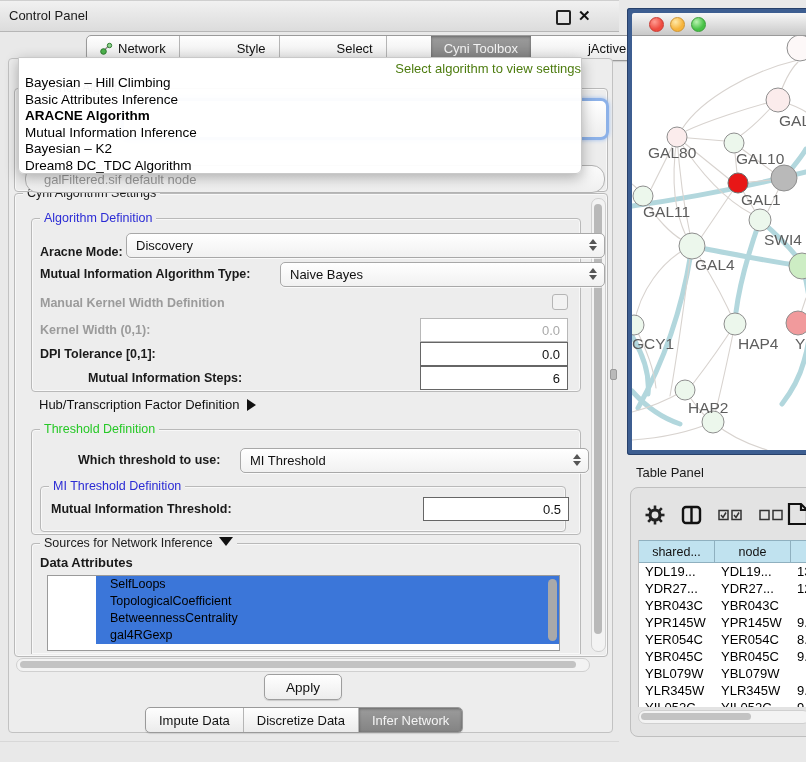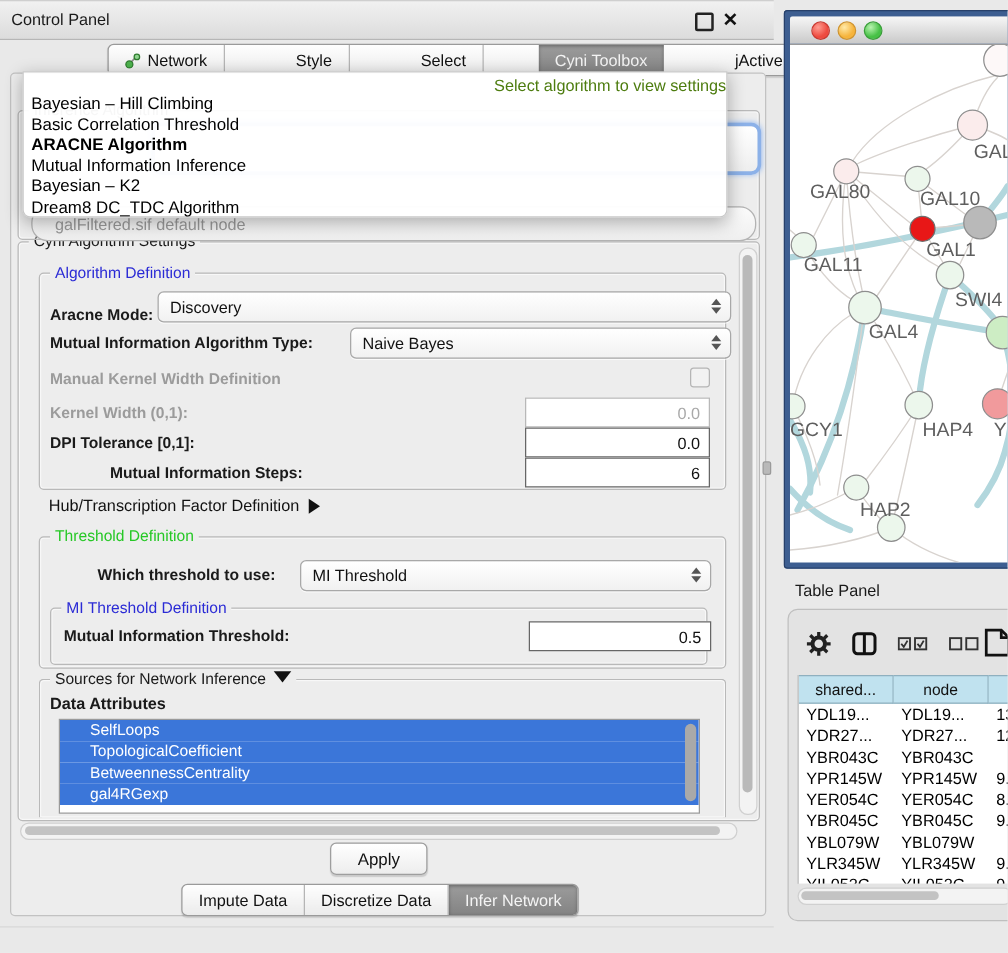--- a/index.html
+++ b/index.html
@@ -23,35 +23,35 @@
     border:1px solid #c2c2c2;border-radius:4px;}
   
   .group{position:absolute;border:1px solid #b9b9b9;border-radius:4px;box-shadow:inset 0 0 0 1px rgba(255,255,255,.6);}
   .group-label{position:absolute;top:-8px;left:8px;background:#ededed;padding:0 4px;font-size:12.5px;color:#1a1a1a;}
   .lbl-blue{color:#2b2bd5;}
   .lbl-green{color:#26c826;}
   .fld{position:absolute;font-size:12.5px;font-weight:bold;color:#1a1a1a;white-space:nowrap;}
   .fld.dis{color:#9b9b9b;}
   
   .combo{position:absolute;height:23px;background:linear-gradient(#ffffff,#f1f1f1);border:1px solid #a8a8a8;
-    border-radius:5px;display:flex;align-items:center;padding:0 8px 0 9px;font-size:13px;color:#111;box-shadow:0 1px 0 rgba(255,255,255,.7);}
+    border-radius:5px;display:flex;align-items:center;padding:0 28px 0 9px;font-size:13px;color:#111;box-shadow:0 1px 0 rgba(255,255,255,.7);}
   .stepper{position:absolute;right:7px;top:4px;width:9px;height:14px;}
   .stepper:before{content:"";position:absolute;left:1px;top:1px;border-left:4px solid transparent;border-right:4px solid transparent;border-bottom:5px solid #555;}
   .stepper:after{content:"";position:absolute;left:1px;bottom:1px;border-left:4px solid transparent;border-right:4px solid transparent;border-top:5px solid #555;}
   
   .tinput{position:absolute;height:22px;background:#fff;border:1px solid #666;display:flex;align-items:center;
     justify-content:flex-end;padding:0 7px;font-size:13px;color:#111;}
   .tinput.dis{border:1px solid #b8b8b8;color:#a9a9a9;}
   .checkbox{position:absolute;width:14px;height:14px;border:1px solid #b5b5b5;border-radius:3px;background:#f2f2f2;}
   
   .tri-right{display:inline-block;width:0;height:0;border-top:6px solid transparent;border-bottom:6px solid transparent;border-left:9px solid #111;vertical-align:-2px;margin-left:8px;}
   .tri-down{display:inline-block;width:0;height:0;border-left:7px solid transparent;border-right:7px solid transparent;border-top:9px solid #111;vertical-align:1px;margin-left:6px;}
   
   .attr-list{position:absolute;background:#fff;border:1px solid #9a9a9a;overflow:hidden;}
-  .attr-item{height:17px;line-height:17px;padding-left:24px;font-size:12.5px;color:#ffffff;}
+  .attr-item{height:17px;line-height:17px;padding-left:14px;font-size:12.5px;color:#000000;margin-left:48px;}
   .attr-item.on{background:#3b76d9;}
   .list-vscroll{position:absolute;right:2px;top:3px;width:9px;border-radius:5px;background:#a9a9a9;}
   
   .vtrack{position:absolute;width:13px;background:#f3f3f3;border:1px solid #d0d0d0;border-radius:7px;}
   .vthumb{position:absolute;left:1.5px;width:8px;background:#b9b9b9;border-radius:5px;}
   .htrack{position:absolute;height:12px;background:#f3f3f3;border:1px solid #d0d0d0;border-radius:7px;}
   .hthumb{position:absolute;top:1.5px;height:7px;background:#c3c3c3;border-radius:5px;}
   .apply-btn{position:absolute;left:264px;top:674px;width:76px;height:24px;border:1px solid #9e9e9e;border-radius:5px;
     background:linear-gradient(#ffffff,#ededed);font-size:13.5px;color:#111;display:flex;align-items:center;justify-content:center;box-shadow:0 1px 1px rgba(0,0,0,.15);}
   
@@ -134,21 +134,21 @@
     <div class="blue-combo"></div>
     <div class="pill-combo">
       <span>galFiltered.sif default node</span>
     </div>
   </div>
 
   <div class="popup">
     <div class="popup-ph">Select algorithm to view settings</div>
     <div id="algo-items">
         <div class="popup-item" style="top: 17px;">Bayesian – Hill Climbing</div>
-        <div class="popup-item" style="top: 33.6px;">Basic Correlation Threshold</div>
+        <div class="popup-item" style="top: 33.6px;">Basic Attributes Inference</div>
         <div class="popup-item bold" style="top: 50.2px;">ARACNE Algorithm</div>
         <div class="popup-item" style="top: 66.8px;">Mutual Information Inference</div>
         <div class="popup-item" style="top: 83.4px;">Bayesian – K2</div>
         <div class="popup-item" style="top: 100px;">Dream8 DC_TDC Algorithm</div>
       </div>
   </div>
 
   <div class="group" style="left:14px;top:193px;width:592px;height:462px;">
     <span class="group-label">Cyni Algorithm Settings</span>
 

